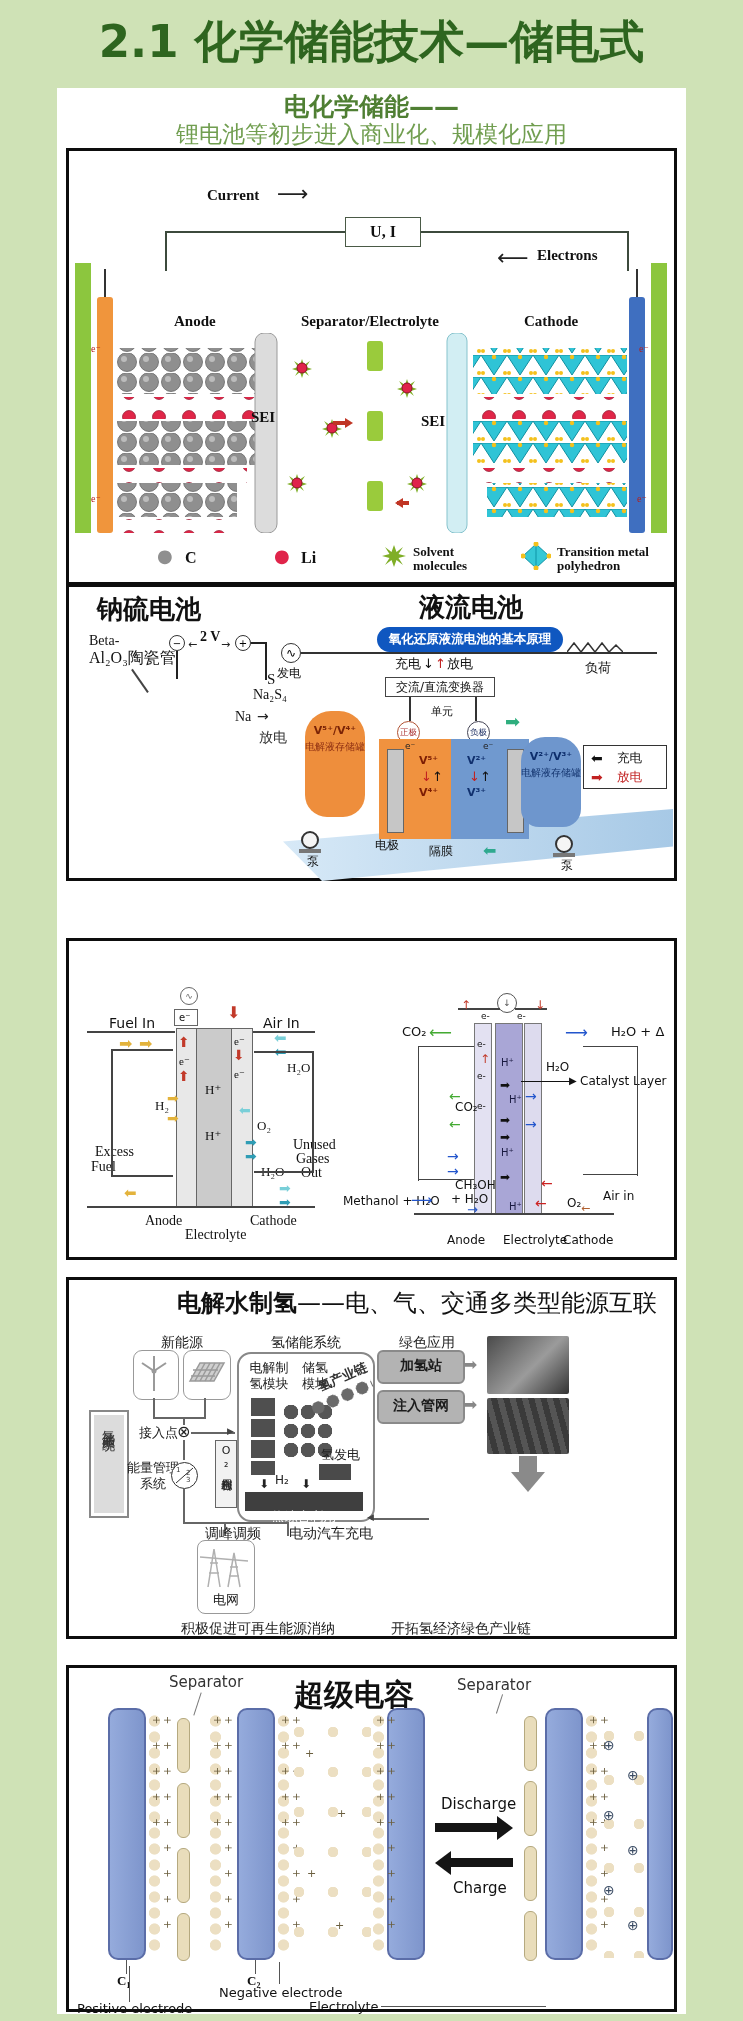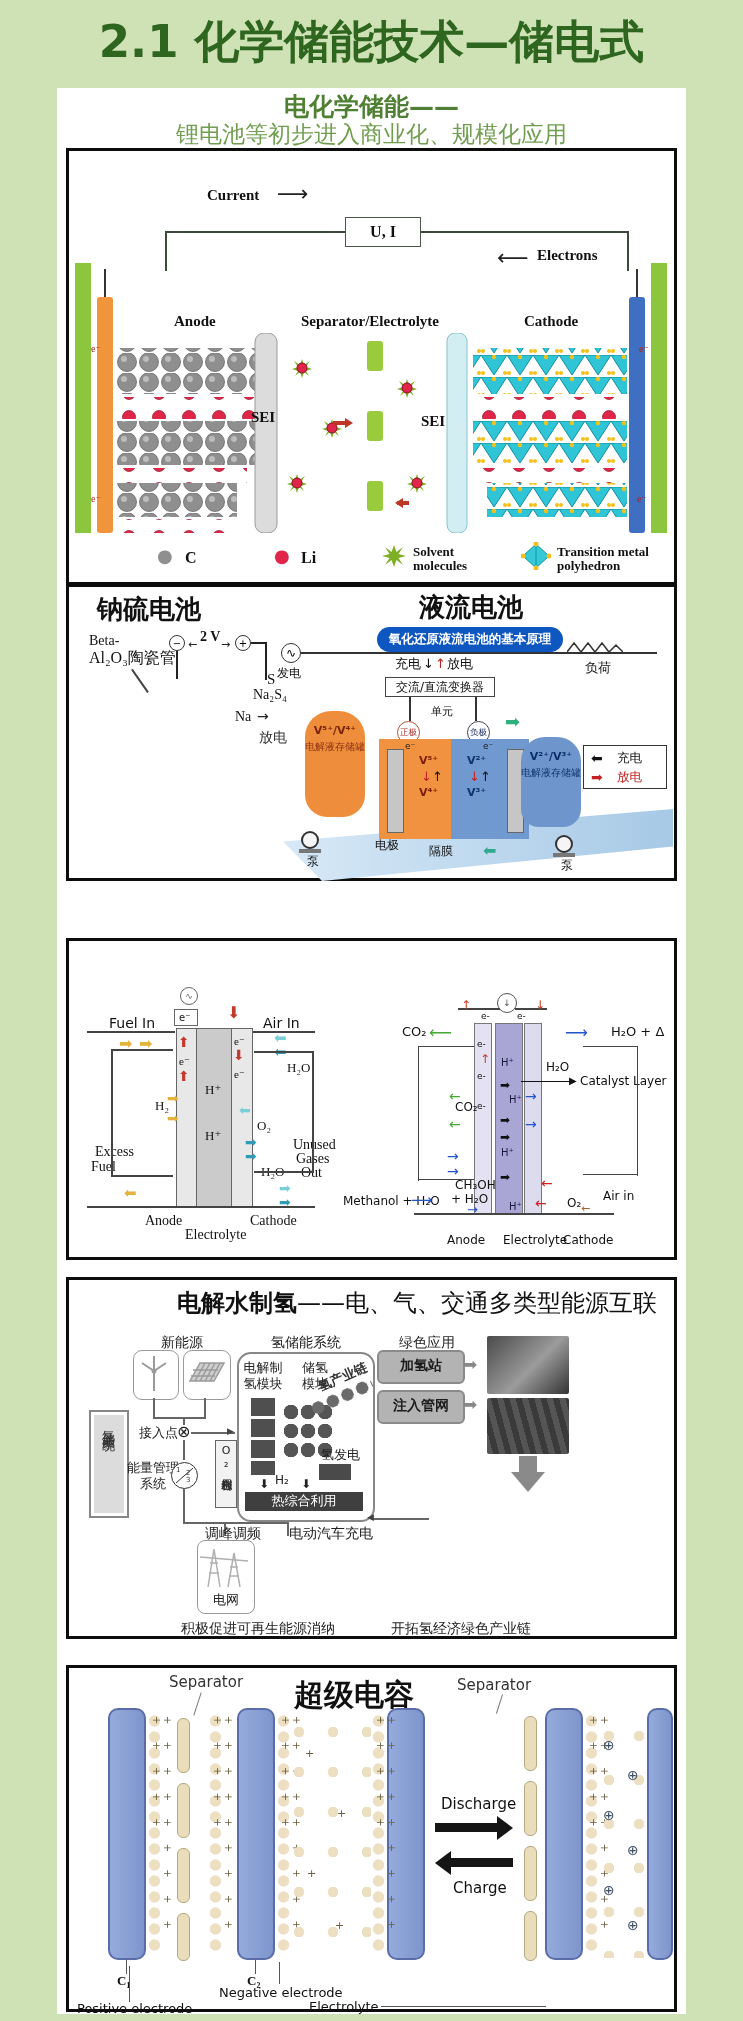--- a/index.html
+++ b/index.html
@@ -383,42 +383,42 @@
             <line x1="16" y1="30" x2="26" y2="12"></line>
             <line x1="21" y1="30" x2="31" y2="12"></line>
             <line x1="26" y1="30" x2="36" y2="12"></line>
             <line x1="9" y1="19" x2="34" y2="19"></line>
             <line x1="7" y1="25" x2="31" y2="25"></line>
           </g>
         </svg>
     </div>
     <div class="lbl" style="left:202px;top:54px;font-size:14px;color:#222">氢储能系统</div>
     <div class="ab" style="left:168px;top:72px;width:134px;height:166px;border:2px solid #888;border-radius:14px"></div>
-    <div class="lbl ctr" style="left:168px;top:80px;width:52px;font-size:13px;white-space:normal;line-height:1.2;color:#222">
+    <div class="lbl ctr" style="left:174px;top:80px;width:52px;font-size:13px;white-space:normal;line-height:1.2;color:#222">
         <span style="display:block">电解制</span>
         <span style="display:block">氢模块</span>
       </div>
     <div class="lbl ctr" style="left:226px;top:80px;width:40px;font-size:13px;white-space:normal;line-height:1.2;color:#222">
         <span style="display:block">储氢</span>
         <span style="display:block">模块</span>
       </div>
     <div class="ab" style="left:182px;top:118px;width:24px;height:18px;background:#4f4f4f"></div>
     <div class="ab" style="left:182px;top:139px;width:24px;height:18px;background:#4f4f4f"></div>
     <div class="ab" style="left:182px;top:160px;width:24px;height:18px;background:#4f4f4f"></div>
     <div class="ab" style="left:182px;top:181px;width:24px;height:14px;background:#4f4f4f"></div>
     <div class="ab" style="left:214px;top:124px;width:52px;height:56px;background-image:radial-gradient(circle at 8px 8px,#555 7px,rgba(0,0,0,0) 7.5px);background-size:17px 19px"></div>
     <div class="ab" style="left:240px;top:110px;width:66px;height:14px;transform:rotate(-24deg);background-image:radial-gradient(circle at 7px 7px,#6a6a6a 6px,rgba(0,0,0,0) 6.5px);background-size:16px 14px"></div>
     <div class="lbl b" style="left:248px;top:90px;font-size:13px;color:#333;transform:rotate(-24deg)">氢产业链</div>
     <div class="lbl" style="left:252px;top:168px;font-size:13px;color:#222">氢发电</div>
     <div class="ab" style="left:250px;top:184px;width:32px;height:16px;background:#4a4a4a"></div>
     <div class="lbl" style="left:206px;top:194px;font-size:12px;color:#222">H₂</div>
     <div class="g" style="left:190px;top:198px;font-size:12px;color:#222">⬇</div>
     <div class="g" style="left:232px;top:198px;font-size:12px;color:#222">⬇</div>
     <div class="ab" style="left:176px;top:212px;width:118px;height:19px;background:#3f3f3f">
-        <div class="lbl ctr" style="left:0;top:2px;width:100%;font-size:13px;color:#fff">热综合利用</div>
+        <div class="lbl ctr" style="left:0;top:18px;width:100%;font-size:13px;color:#fff">热综合利用</div>
       </div>
     <div class="lbl" style="left:330px;top:54px;font-size:14px;color:#222">绿色应用</div>
     <div class="ab" style="left:308px;top:70px;width:84px;height:30px;background:#b3b3b3;border:2px solid #8a8a8a;border-radius:6px">
         <div class="lbl b ctr" style="left:0;top:5px;width:100%;font-size:14px;color:#1c1c1c">加氢站</div>
       </div>
     <div class="ab" style="left:308px;top:110px;width:84px;height:30px;background:#b3b3b3;border:2px solid #8a8a8a;border-radius:6px">
         <div class="lbl b ctr" style="left:0;top:5px;width:100%;font-size:14px;color:#1c1c1c">注入管网</div>
       </div>
     <div class="g" style="left:394px;top:76px;font-size:17px;color:#888">➡</div>
     <div class="g" style="left:394px;top:116px;font-size:17px;color:#888">➡</div>

